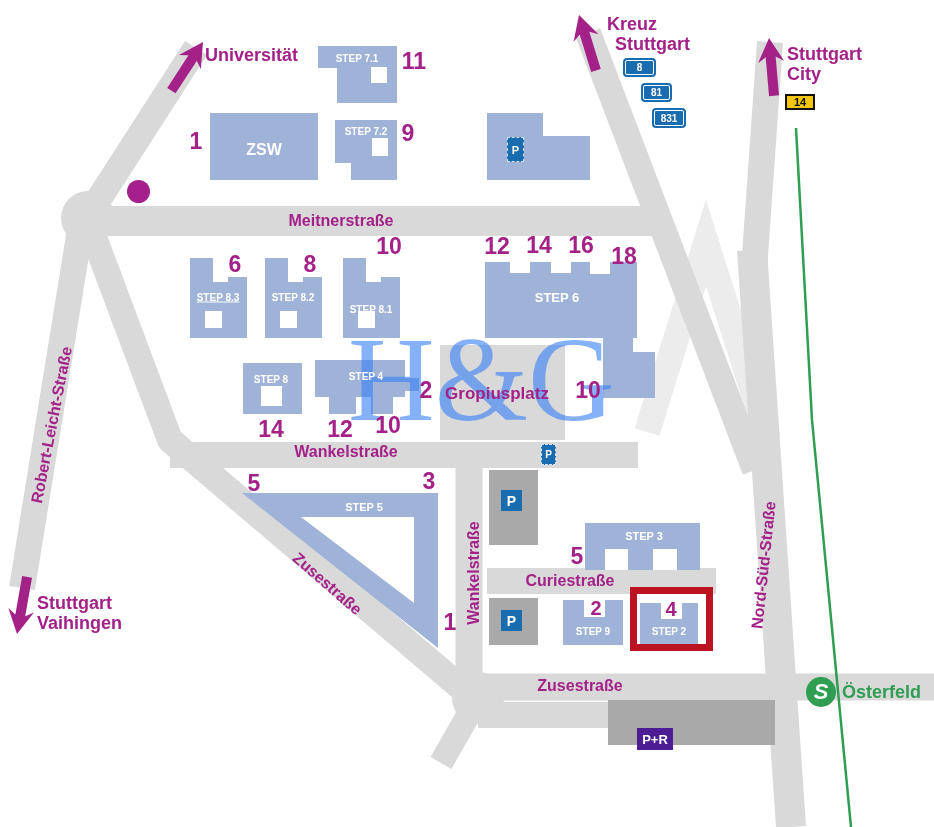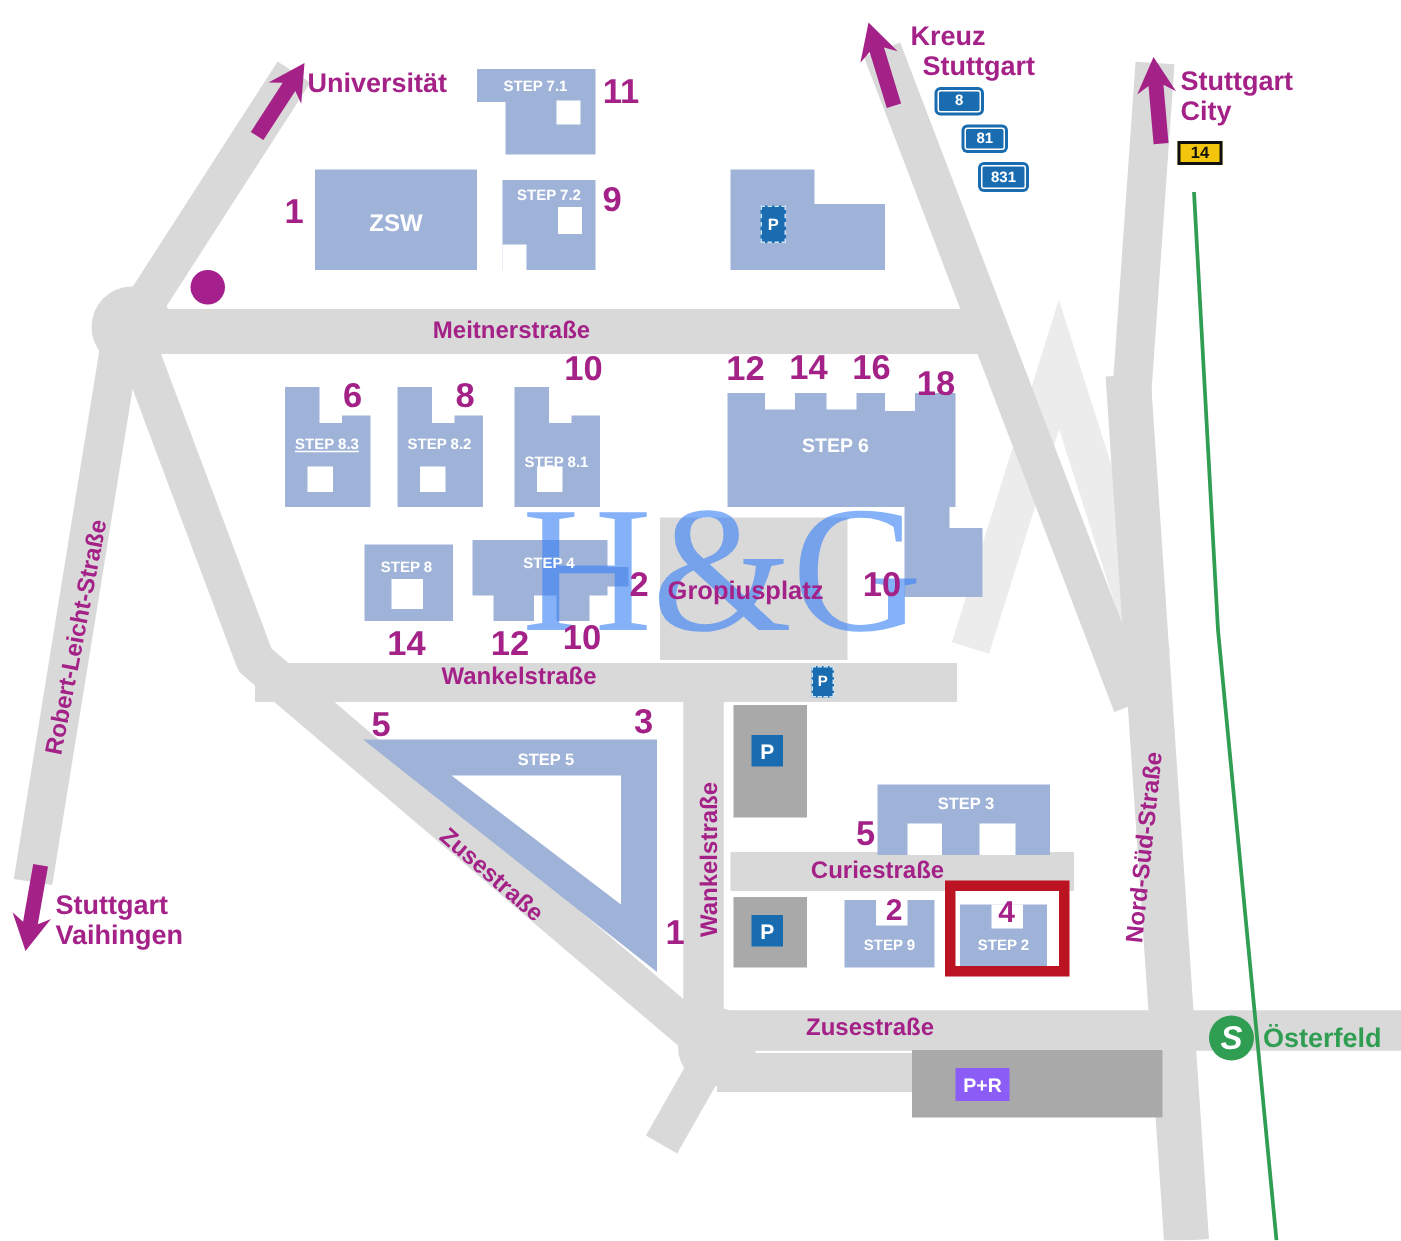--- a/index.html
+++ b/index.html
@@ -25,22 +25,22 @@
        display:flex;align-items:center;justify-content:center;border:1px solid #fff;
        box-shadow:0 0 0 2px #1a6cb0;border-radius:2px;}
   .sign-yellow{position:absolute;z-index:3;background:#f3c50c;color:#101010;font-weight:bold;
        font-size:11px;display:flex;align-items:center;justify-content:center;border:2px solid #101010;
        box-sizing:border-box;}
   .p-pole{position:absolute;z-index:3;background:#1a6cb0;color:#fff;font-weight:bold;font-size:11px;
        display:flex;align-items:center;justify-content:center;border:1px dashed #cfe3f5;
        box-sizing:border-box;}
   .p-square{position:absolute;z-index:3;background:#1a6cb0;color:#fff;font-weight:bold;font-size:14px;
        display:flex;align-items:center;justify-content:center;}
-  .pr-sign{position:absolute;z-index:3;background:#8b5cf6;color:#fff;font-weight:bold;font-size:13px;
-       display:flex;align-items:center;justify-content:center;}
+  .pr-sign{position:absolute;z-index:3;background:#4c1d95;color:#fff;font-weight:bold;font-size:13px;
+       display:flex;align-items:center;justify-content:center;margin-top:16px;}
   .red-box{position:absolute;z-index:4;border:7px solid #bc1322;box-sizing:border-box;}
   .dot{position:absolute;z-index:3;background:#a5208c;border-radius:50%;}
   .s-logo{position:absolute;z-index:3;width:30px;height:30px;border-radius:50%;background:#2f9e52;
        color:#fff;display:flex;align-items:center;justify-content:center;font-weight:bold;
        font-size:22px;font-style:italic;}
   .station{position:absolute;z-index:3;color:#2f9e52;font-weight:bold;font-size:18px;white-space:nowrap;}
 </style>
 </head>
 <body>
 
@@ -148,21 +148,21 @@
   <div class="sign-blue" style="left:643px;top:85px;width:25px;height:13px;">81</div>
   <div class="sign-blue" style="left:654px;top:110px;width:28px;height:14px;">831</div>
   <div class="sign-yellow" style="left:785px;top:94px;width:30px;height:16px;">14</div>
 
   <div class="lbl street-name" style="left:341px;top:221px;">Meitnerstraße</div>
   <div class="lbl street-name" style="left:52px;top:425px;transform:translate(-50%,-50%) rotate(-79deg);">Robert-Leicht-Straße</div>
   <div class="lbl street-name" style="left:346px;top:452px;">Wankelstraße</div>
   <div class="lbl street-name" style="left:474px;top:573px;transform:translate(-50%,-50%) rotate(-90deg);">Wankelstraße</div>
   <div class="lbl street-name" style="left:327px;top:584px;transform:translate(-50%,-50%) rotate(41deg);">Zusestraße</div>
   <div class="lbl street-name" style="left:580px;top:686px;">Zusestraße</div>
-  <div class="lbl street-name" style="left:585px;top:581px;">Curiestraße</div>
+  <div class="lbl street-name" style="left:570px;top:581px;">Curiestraße</div>
   <div class="lbl street-name" style="left:764px;top:565px;transform:translate(-50%,-50%) rotate(-84deg);">Nord-Süd-Straße</div>
   <div class="lbl plaza-name" style="left:497px;top:394px;">Gropiusplatz</div>
 
   <div class="bname" style="left:264px;top:150px;font-size:16px;">ZSW</div>
   <div class="bname" style="left:357px;top:58px;">STEP 7.1</div>
   <div class="bname" style="left:366px;top:131px;">STEP 7.2</div>
   <div class="bname" style="left:218px;top:297px;text-decoration:underline;">STEP 8.3</div>
   <div class="bname" style="left:293px;top:297px;">STEP 8.2</div>
   <div class="bname" style="left:371px;top:297px;margin-top:12px;">STEP 8.1</div>
   <div class="bname" style="left:557px;top:297px;font-size:13px;">STEP 6</div>

